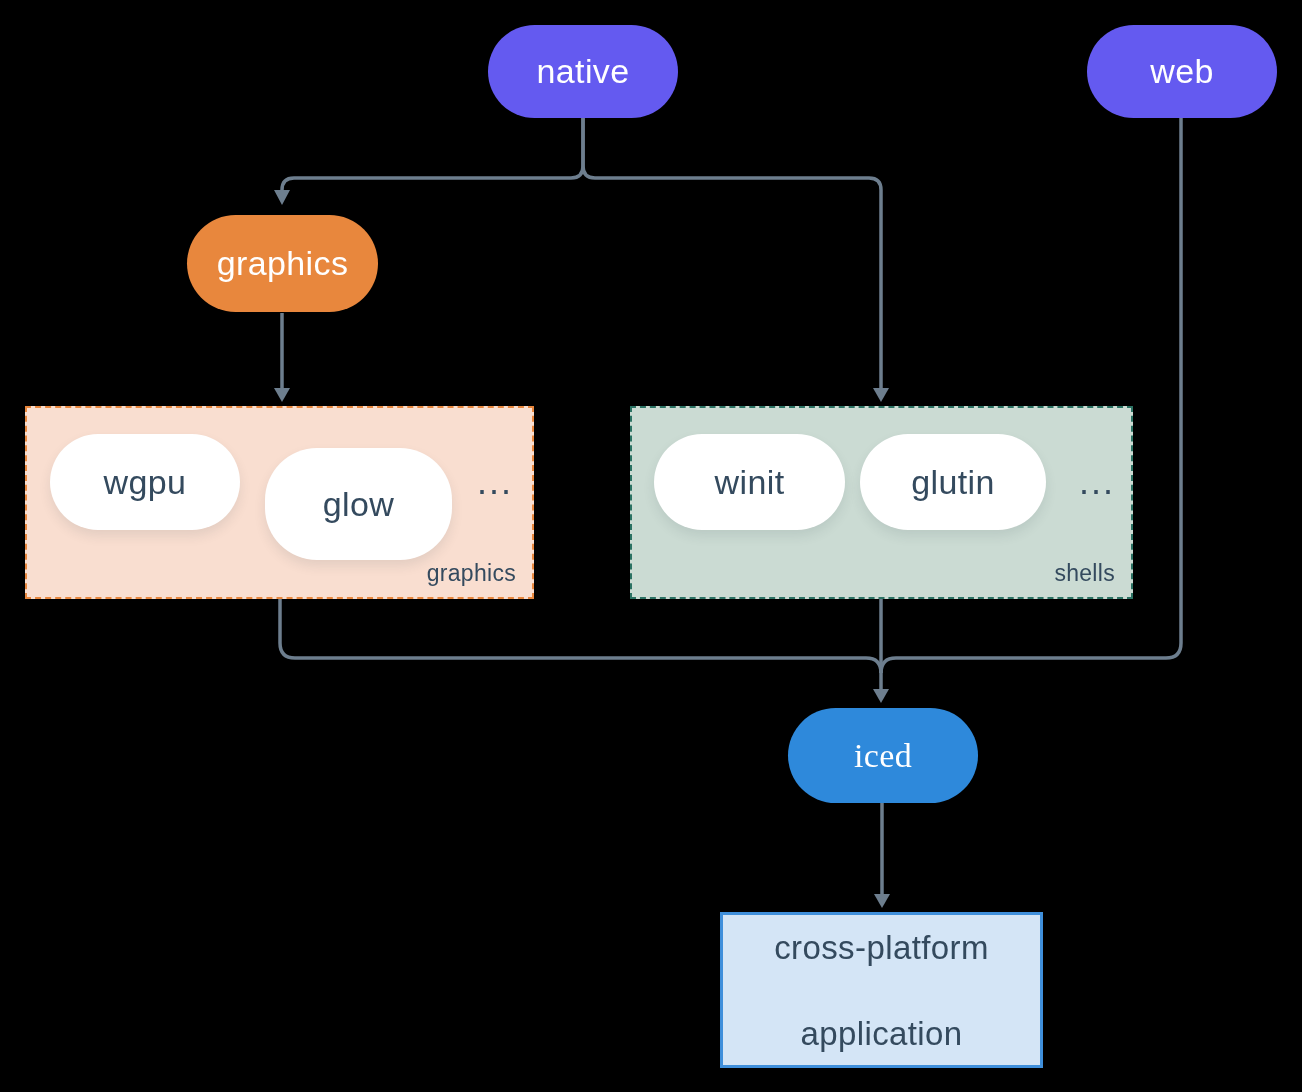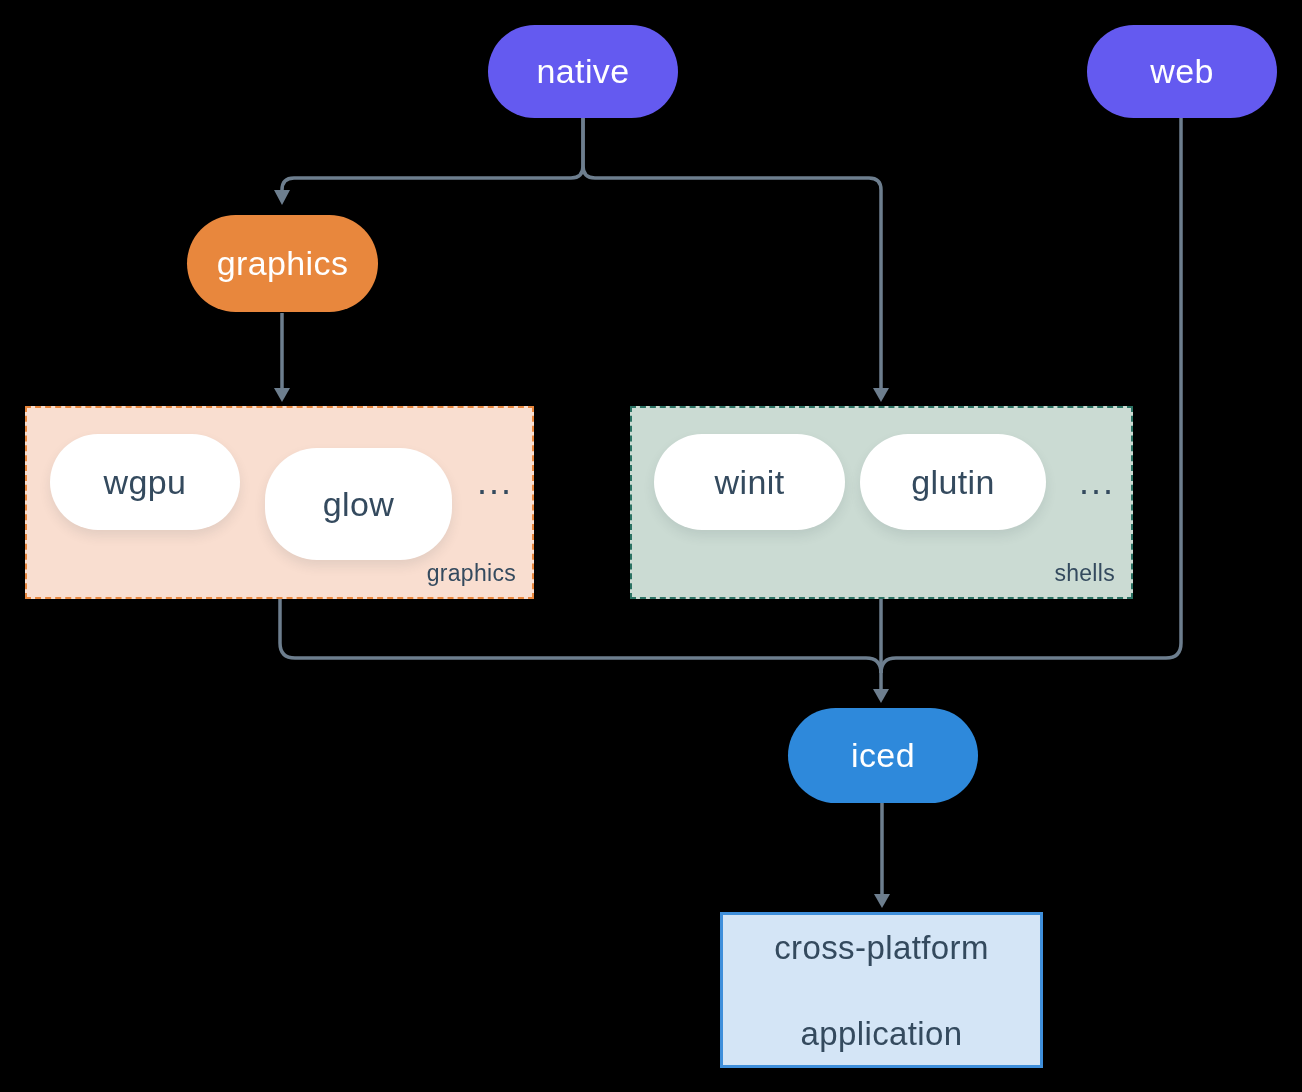--- a/index.html
+++ b/index.html
@@ -15,21 +15,21 @@
   .arrow{fill:#6D7E8E;stroke:none;}
   .pill{
     position:absolute;
     display:flex;align-items:center;justify-content:center;
     font-size:34px;letter-spacing:0.4px;
     border-radius:52px;
     color:#FFFFFF;
   }
   .pill-purple{background:#645AF0;}
   .pill-orange{background:#E8873D;}
-  .pill-blue{background:#2E89DB;}
+  .pill-blue{background:#2E89DB;font-family:Liberation Serif, serif;}
   .pill-white{
     background:#FFFFFF;color:#344A5E;
     box-shadow:0 6px 12px rgba(40,55,70,0.10);
   }
   .group{
     position:absolute;
     box-sizing:border-box;
   }
   .group-renderers{
     left:25px;top:406px;width:509px;height:193px;

